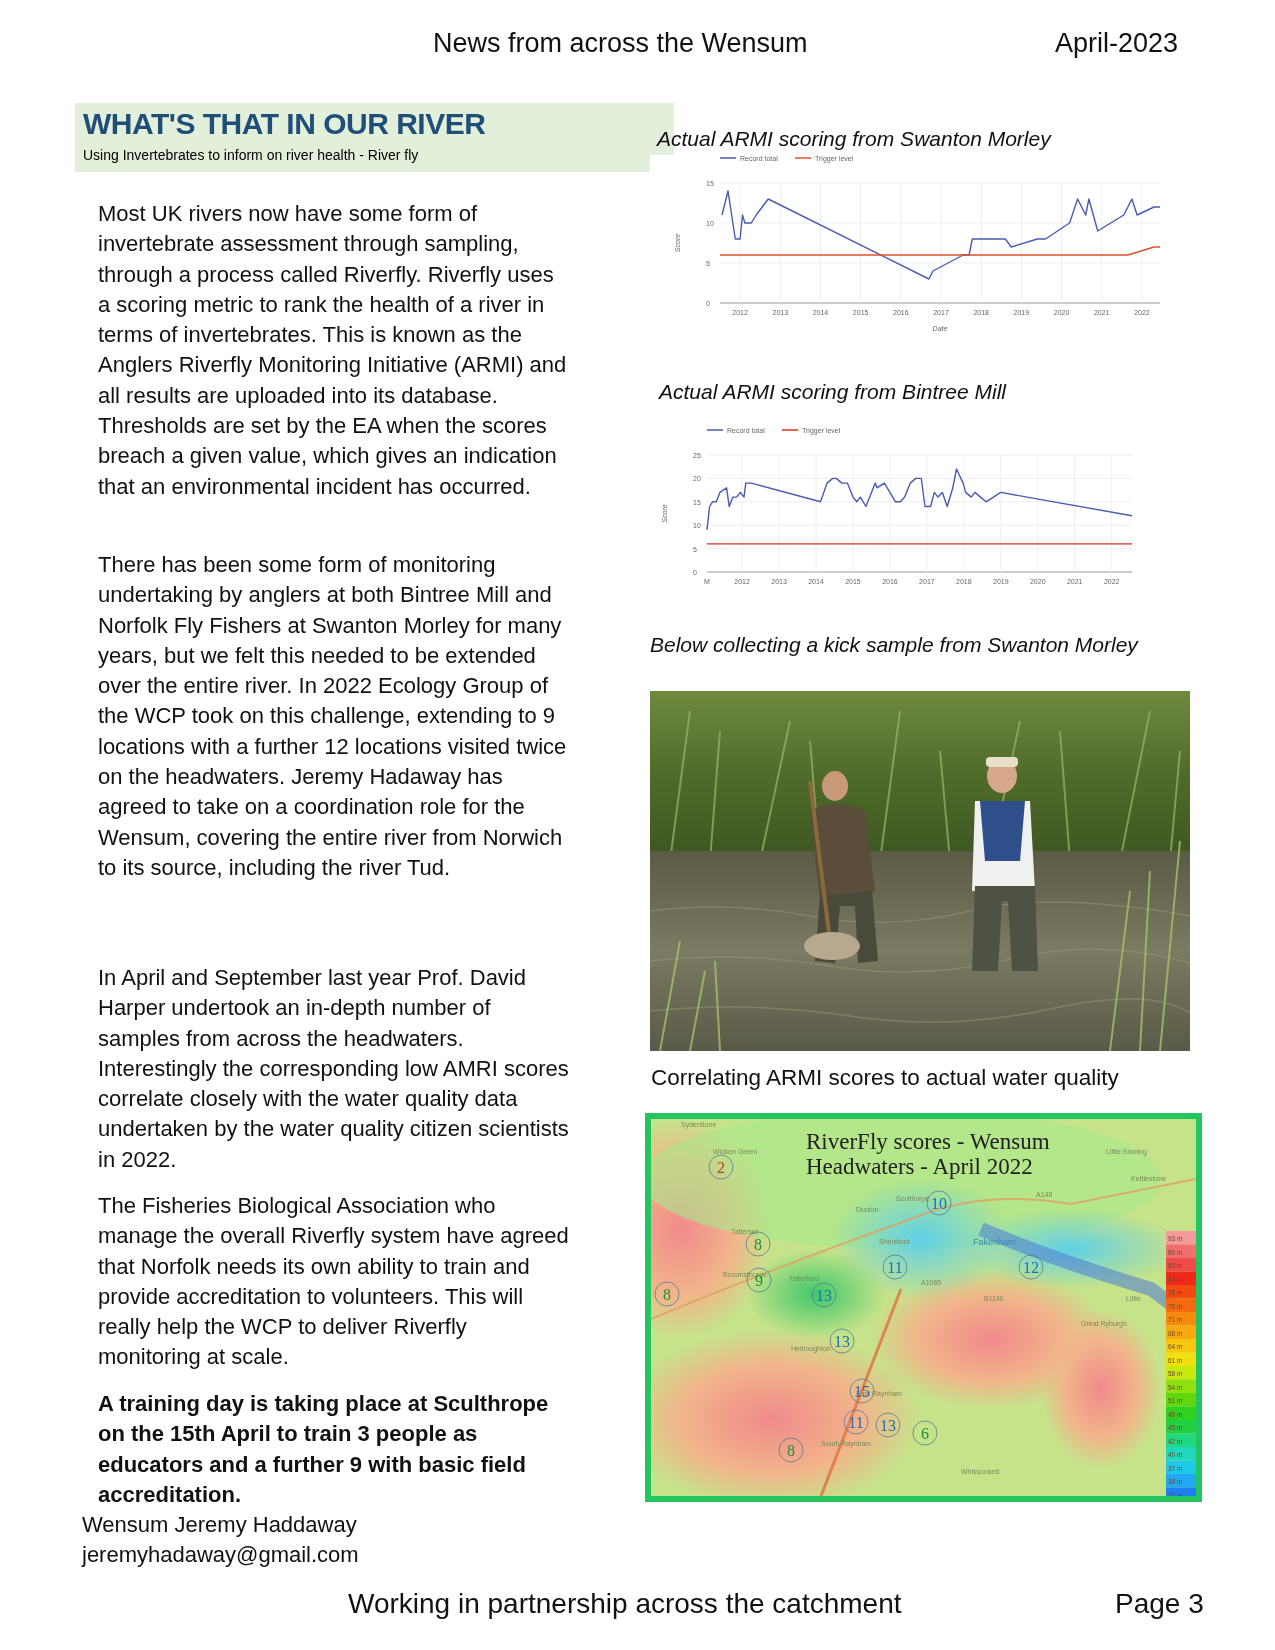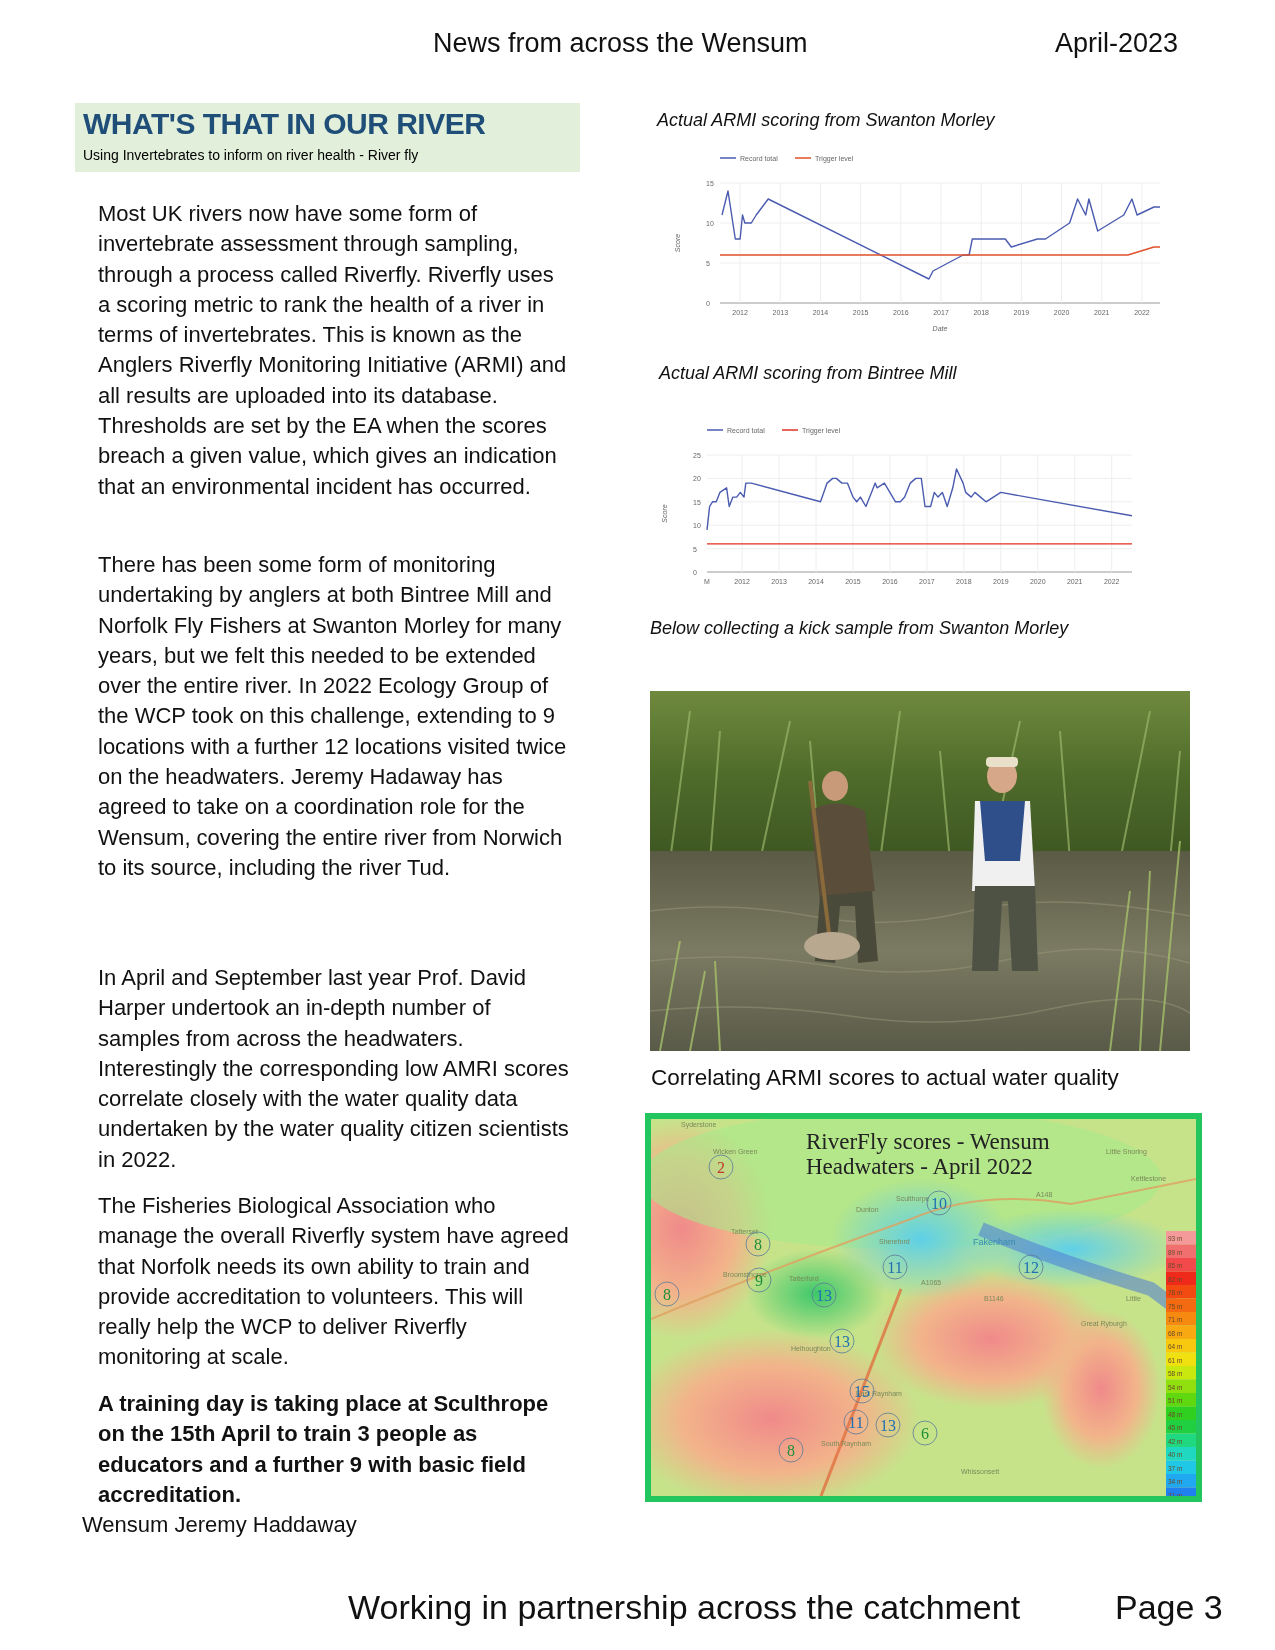--- a/index.html
+++ b/index.html
@@ -2,43 +2,43 @@
 <html><head>
 <meta charset="utf-8">
 <style>
   html, body { margin:0; padding:0; background:#ffffff; }
   body { width:1275px; height:1650px; position:relative; overflow:hidden;
          font-family:"Liberation Sans", sans-serif; color:#111; }
   .abs { position:absolute; }
   .hdr { font-size:27px; top:28px; }
   #hdr-title { left:433px; }
   #hdr-date { left:1055px; }
-  #title-box { left:75px; top:103px; width:505px; height:69px; background:#e2efda; }
+  #title-box { left:75px; top:103px; width:599px; height:69px; background:#e2efda; }
   #title-main { left:8px; top:4px; font-size:30px; font-weight:bold; color:#1f4e79; letter-spacing:-0.5px; }
   #title-sub { left:8px; top:44px; font-size:14px; color:#000000; }
   .body-text { left:82px; width:505px; font-size:22px; line-height:30.3px; }
   .body-text p { margin:16px; }
   #p1 { top:183px; }
   #p2 { top:534px; }
   #p3 { top:947px; }
   #p4 { top:1175px; }
   #p5 { top:1373px; font-weight:bold; }
   #contact { top:1510px; }
-  .caption-it { font-style:italic; font-size:18px; }
+  .caption-it { font-style:italic; font-size:21px;margin-top:17px; }
   #cap1 { left:657px; top:110px; }
   #cap2 { left:659px; top:363px; }
   #cap3 { left:650px; top:613px; width:540px; line-height:30px; }
   #cap4 { left:651px; top:1065px; font-size:22.5px; }
   .chart { background:#fff; }
   #chart1 { left:650px; top:155px; width:550px; height:190px; }
   #chart2 { left:640px; top:420px; width:560px; height:170px; }
   .chart text { font-family:"Liberation Sans", sans-serif; fill:#666; }
   #photo { left:650px; top:691px; width:540px; height:360px; overflow:hidden; }
   #map { left:645px; top:1113px; width:545px; height:377px; overflow:hidden; border:6px solid #22c55e; }
-  .footer { top:1588px; font-size:34px; }
+  .footer { top:1588px; font-size:28px; }
   #ftr-text { left:348px; }
   #ftr-page { left:1115px; }
 </style>
 </head>
 <body>
 
 <div class="abs hdr" id="hdr-title">News from across the Wensum</div>
 <div class="abs hdr" id="hdr-date">April-2023</div>
 
 <div class="abs" id="title-box">
@@ -56,20 +56,21 @@
     <p>In April and September last year Prof. David Harper undertook an in-depth number of samples from across the headwaters. Interestingly the corresponding low AMRI scores correlate closely with the water quality data undertaken by the water quality citizen scientists in 2022.</p>
   </div>
 <div class="abs body-text" id="p4">
     <p>The Fisheries Biological Association who manage the overall Riverfly system have agreed that Norfolk needs its own ability to train and provide accreditation to volunteers. This will really help the WCP to deliver Riverfly monitoring at scale.</p>
   </div>
 <div class="abs body-text" id="p5">
     <p>A training day is taking place at Sculthrope on the 15th April to train 3 people as educators and a further 9 with basic field accreditation.</p>
   </div>
 <div class="abs body-text" id="contact">
   <div>Wensum Jeremy Haddaway</div>
+  <div>jeremyhadaway@gmail.com</div>
 </div>
 
 <div class="abs caption-it" id="cap1">Actual ARMI scoring from Swanton Morley</div>
 <svg class="abs chart" id="chart1" viewBox="0 0 550 190">
     <line x1="70" y1="3" x2="86" y2="3" stroke="#4a5bb0" stroke-width="1.5"></line>
     <text x="90" y="6" font-size="7">Record total</text>
     <line x1="145" y1="3" x2="161" y2="3" stroke="#e0502a" stroke-width="1.5"></line>
     <text x="165" y="6" font-size="7">Trigger level</text>
     <line x1="70" y1="148" x2="510" y2="148" stroke="#999" stroke-width="1"></line>
     <text x="56" y="151" font-size="7">0</text>

